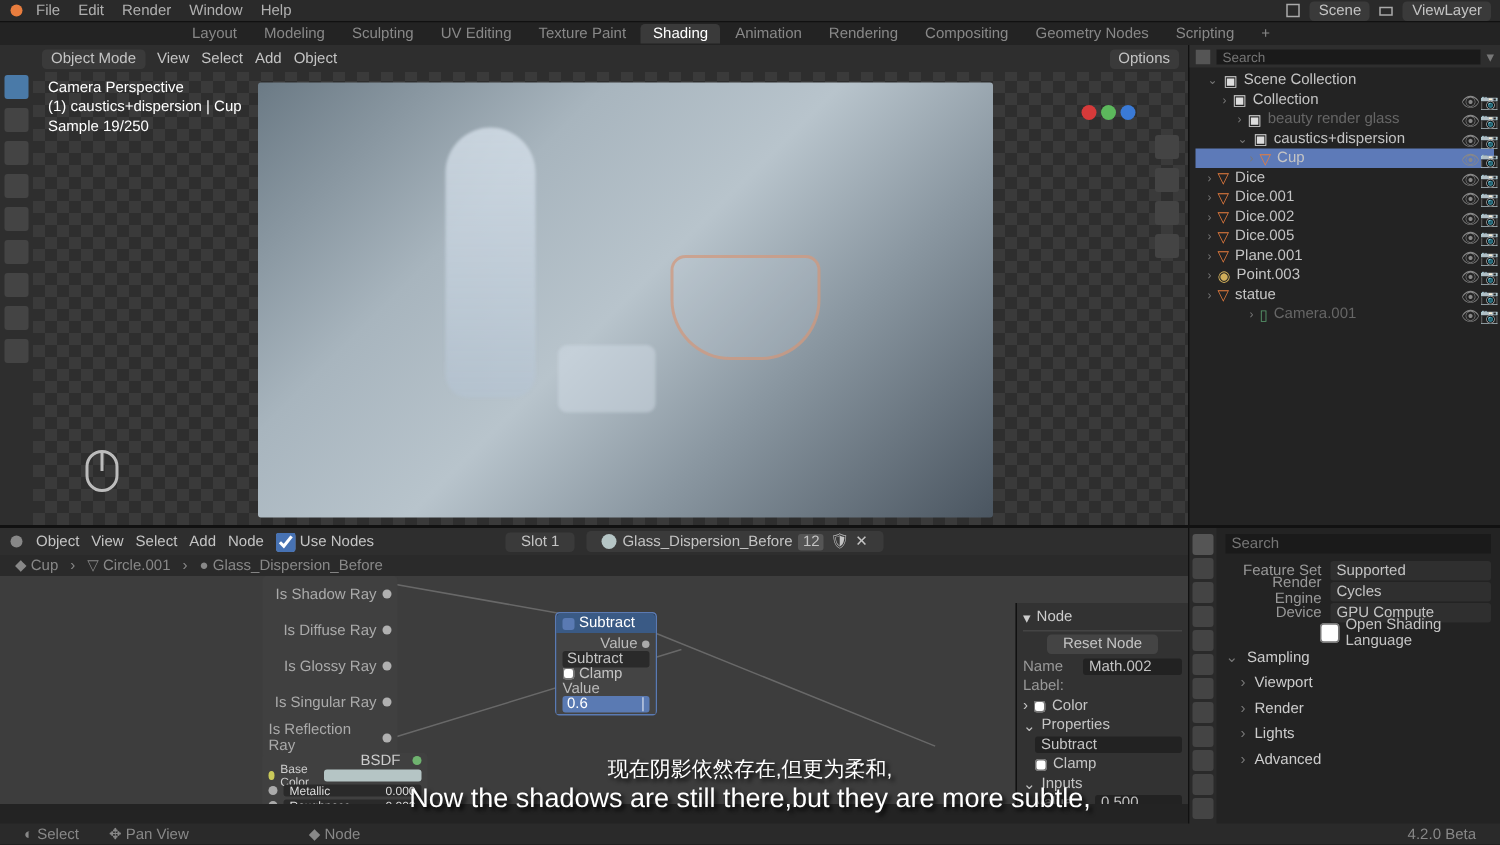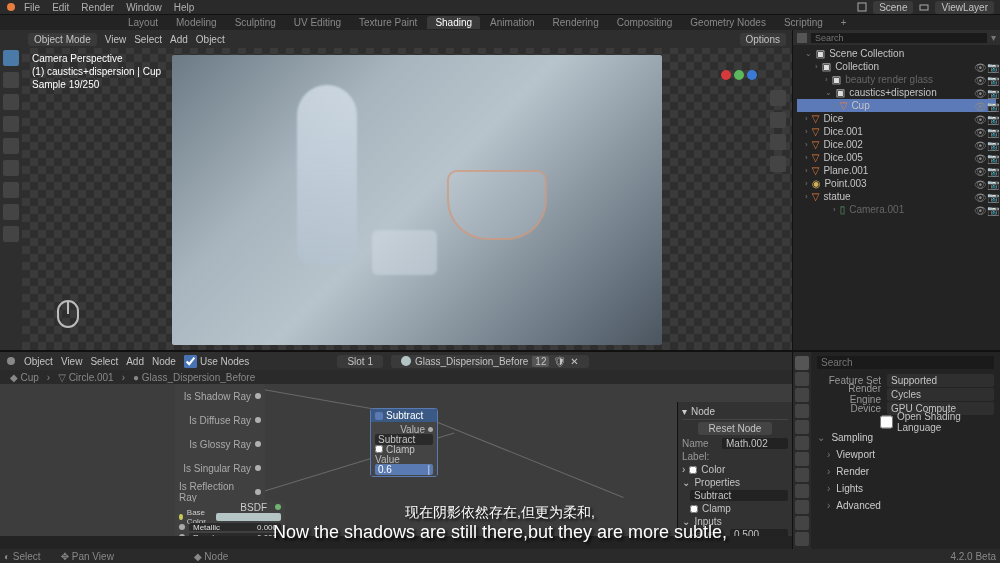--- a/index.html
+++ b/index.html
@@ -68,21 +68,21 @@
 .ptab { width: 14px; height: 14px; border-radius: 2px; cursor: pointer; }
 .ptab.active { background: #4a7aa8; }
 .props-content { flex: 1; padding: 4px 6px; font-size: 9px; overflow: hidden; }
 .props-row { display: flex; height: 14px; align-items: center; gap: 6px; }
 .props-row .label { color: #999; width: 64px; text-align: right; }
 .props-row .field { flex: 1; background: #2f2f2f; padding: 1px 4px; border-radius: 2px; }
 .props-section { color: #ccc; padding: 3px 0; display: flex; align-items: center; gap: 4px; cursor: pointer; }
 .props-section::before { content: "›"; color: #777; margin-right: 2px; }
 .props-section.open::before { content: "⌄"; }
 .props-sub { padding-left: 10px; }
-.statusbar { position: absolute; bottom: 0; left: 0; right: 0; height: 14px; background: #2a2a2a; display: flex; align-items: center; padding: 0 4px; gap: 20px; color: #888; font-size: 9px; }
+.statusbar { position: absolute; bottom: 0; left: 0; right: 0; height: 14px; background: #2a2a2a; display: flex; align-items: center; padding: 0 16px; gap: 20px; color: #888; font-size: 9px; }
 .subtitle-overlay { position: absolute; bottom: 20px; left: 50%; transform: translateX(-50%); text-align: center; z-index: 100; }
 .subtitle-cn { color: #fff; font-size: 14px; text-shadow: 2px 2px 3px #000; font-weight: 500; }
 .subtitle-en { color: #fff; font-size: 18px; text-shadow: 2px 2px 3px #000; font-weight: 500; }
 .mouse-icon { position: absolute; left: 35px; top: 270px; width: 22px; height: 28px; border: 2px solid #bcbcbc; border-radius: 11px; }
 .mouse-icon::before { content: ""; position: absolute; left: 50%; top: 0; width: 2px; height: 12px; background: #bcbcbc; transform: translateX(-50%); }
 .checkerboard { background-image: repeating-conic-gradient(#3a3a3a 0% 25%, #2e2e2e 0% 50%); background-size: 16px 16px; }
 .scene-statue { position: absolute; left: 125px; top: 30px; width: 60px; height: 180px; background: linear-gradient(180deg, rgba(220,230,240,0.7), rgba(180,195,210,0.6)); border-radius: 30px 30px 15px 15px; filter: blur(1px); }
 .scene-cup { position: absolute; left: 275px; top: 115px; width: 100px; height: 70px; border: 2px solid rgba(210,150,120,0.7); border-radius: 10px 10px 40px 40px; background: rgba(200,210,220,0.2); }
 .scene-dice { position: absolute; left: 200px; top: 175px; width: 65px; height: 45px; background: rgba(210,220,230,0.5); border-radius: 6px; filter: blur(1px); }
 .wire-line { position: absolute; background: rgba(170,170,170,0.4); height: 1px; transform-origin: left center; }

